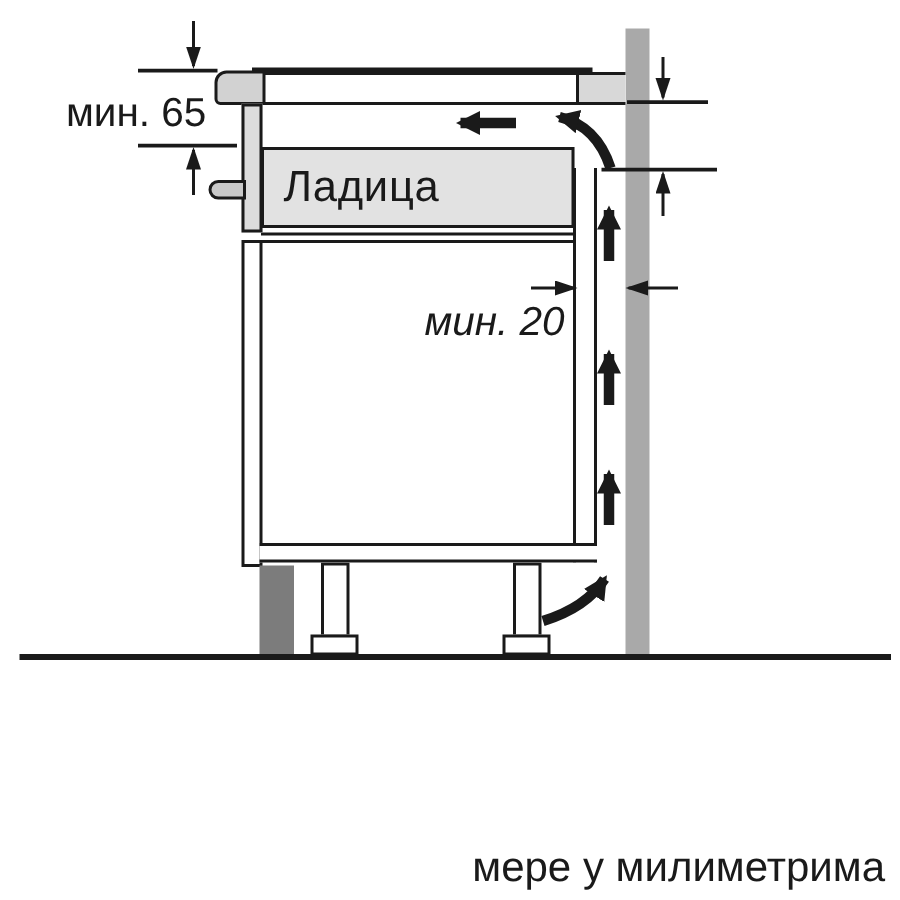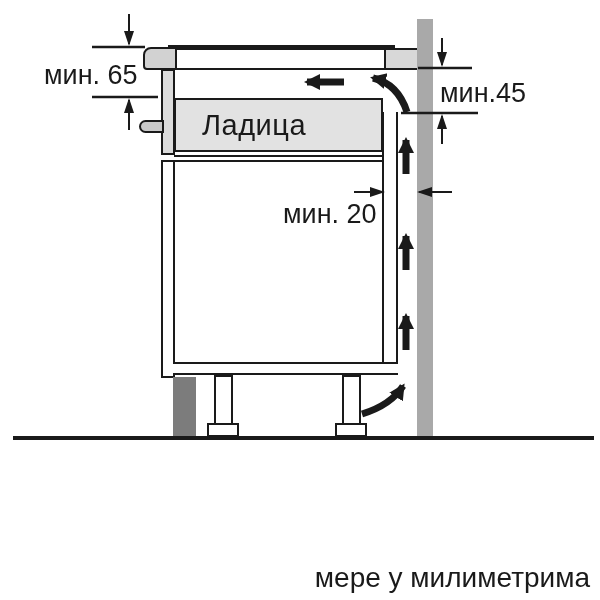--- a/index.html
+++ b/index.html
@@ -21,39 +21,39 @@
        border:2px solid var(--line,#1a1a1a);border-radius:8px 0 0 4px;}
   
   .fp-up{left:161px;top:69px;width:14px;height:86px;background:var(--front-panel-upper,#dcdcdc);
          border:2px solid var(--line,#1a1a1a);}
   .fp-low{left:161px;top:160px;width:14px;height:218px;background:#fff;border:2px solid var(--line,#1a1a1a);}
   .knob{left:139px;top:120px;width:25px;height:13px;background:var(--handle,#c9c9c9);
         border:2px solid var(--line,#1a1a1a);border-radius:7px 0 0 7px;}
   
   .drawer{left:174px;top:98px;width:209px;height:54px;background:var(--drawer-fill,#e2e2e2);
           border:2.5px solid var(--line,#1a1a1a);display:flex;align-items:center;}
-  .drawer span{font-size:29px;padding-left:26px;letter-spacing:.5px;}
+  .drawer span{font-size:29px;padding-left:13px;letter-spacing:.5px;}
   .shelf-u{left:174px;top:155px;width:209px;height:7px;background:#fff;
            border-top:2px solid var(--line,#1a1a1a);border-bottom:2px solid var(--line,#1a1a1a);}
   .rear{left:382px;top:112px;width:16px;height:263px;background:#fff;
         border-left:2.5px solid var(--line,#1a1a1a);border-right:2.5px solid var(--line,#1a1a1a);}
   .shelf-b{left:173px;top:362px;width:225px;height:13px;background:#fff;
            border-top:2.5px solid var(--line,#1a1a1a);border-bottom:2.5px solid var(--line,#1a1a1a);}
   .plinth{left:173px;top:377px;width:23px;height:60px;background:var(--plinth,#7c7c7c);}
   .stem{width:19px;height:50px;top:375px;background:#fff;border:2px solid var(--line,#1a1a1a);}
   .foot{width:32px;height:14px;top:423px;background:#fff;border:2px solid var(--line,#1a1a1a);}
   .stem.l1{left:214px;} .foot.l1{left:207px;}
   .stem.l2{left:342px;} .foot.l2{left:335px;}
   
   svg.overlay{position:absolute;left:0;top:0;width:600px;height:600px;pointer-events:none;}
   
   .dim{position:absolute;font-size:27px;white-space:nowrap;}
   .lab65{left:44px;top:60px;text-align:right;}
   .lab45{left:440px;top:78px;}
-  .lab20{left:283px;top:199px;}
+  .lab20{left:283px;top:199px;font-style:italic;}
   .caption{position:absolute;left:300px;top:562px;width:290px;text-align:right;font-size:28px;white-space:nowrap;}
 </style>
 </head>
 <body>
 
 <div class="canvas">
 
   <div class="abs wall"></div>
 
   <div class="abs worktop">
@@ -105,18 +105,17 @@
 
     <line x1="406" y1="174" x2="406" y2="140" stroke="#1a1a1a" stroke-width="7" marker-end="url(#flowHead)"></line>
     <line x1="406" y1="270" x2="406" y2="236" stroke="#1a1a1a" stroke-width="7" marker-end="url(#flowHead)"></line>
     <line x1="406" y1="350" x2="406" y2="316" stroke="#1a1a1a" stroke-width="7" marker-end="url(#flowHead)"></line>
     <line x1="344" y1="82" x2="307" y2="82" stroke="#1a1a1a" stroke-width="7" marker-end="url(#flowHead)"></line>
     <path d="M 407 112 Q 398 84 373 78" fill="none" stroke="#1a1a1a" stroke-width="7" marker-end="url(#flowHead)"></path>
     <path d="M 362 414 Q 391 405 403 386" fill="none" stroke="#1a1a1a" stroke-width="7" marker-end="url(#flowHead)"></path>
   </svg>
 
   <div class="dim lab65">мин. 65</div>
-  <div class="dim lab45">мин.45</div>
   <div class="dim lab20">мин. 20</div>
 
   <div class="caption">мере у милиметрима</div>
 
 </div>
 
 </body></html>

